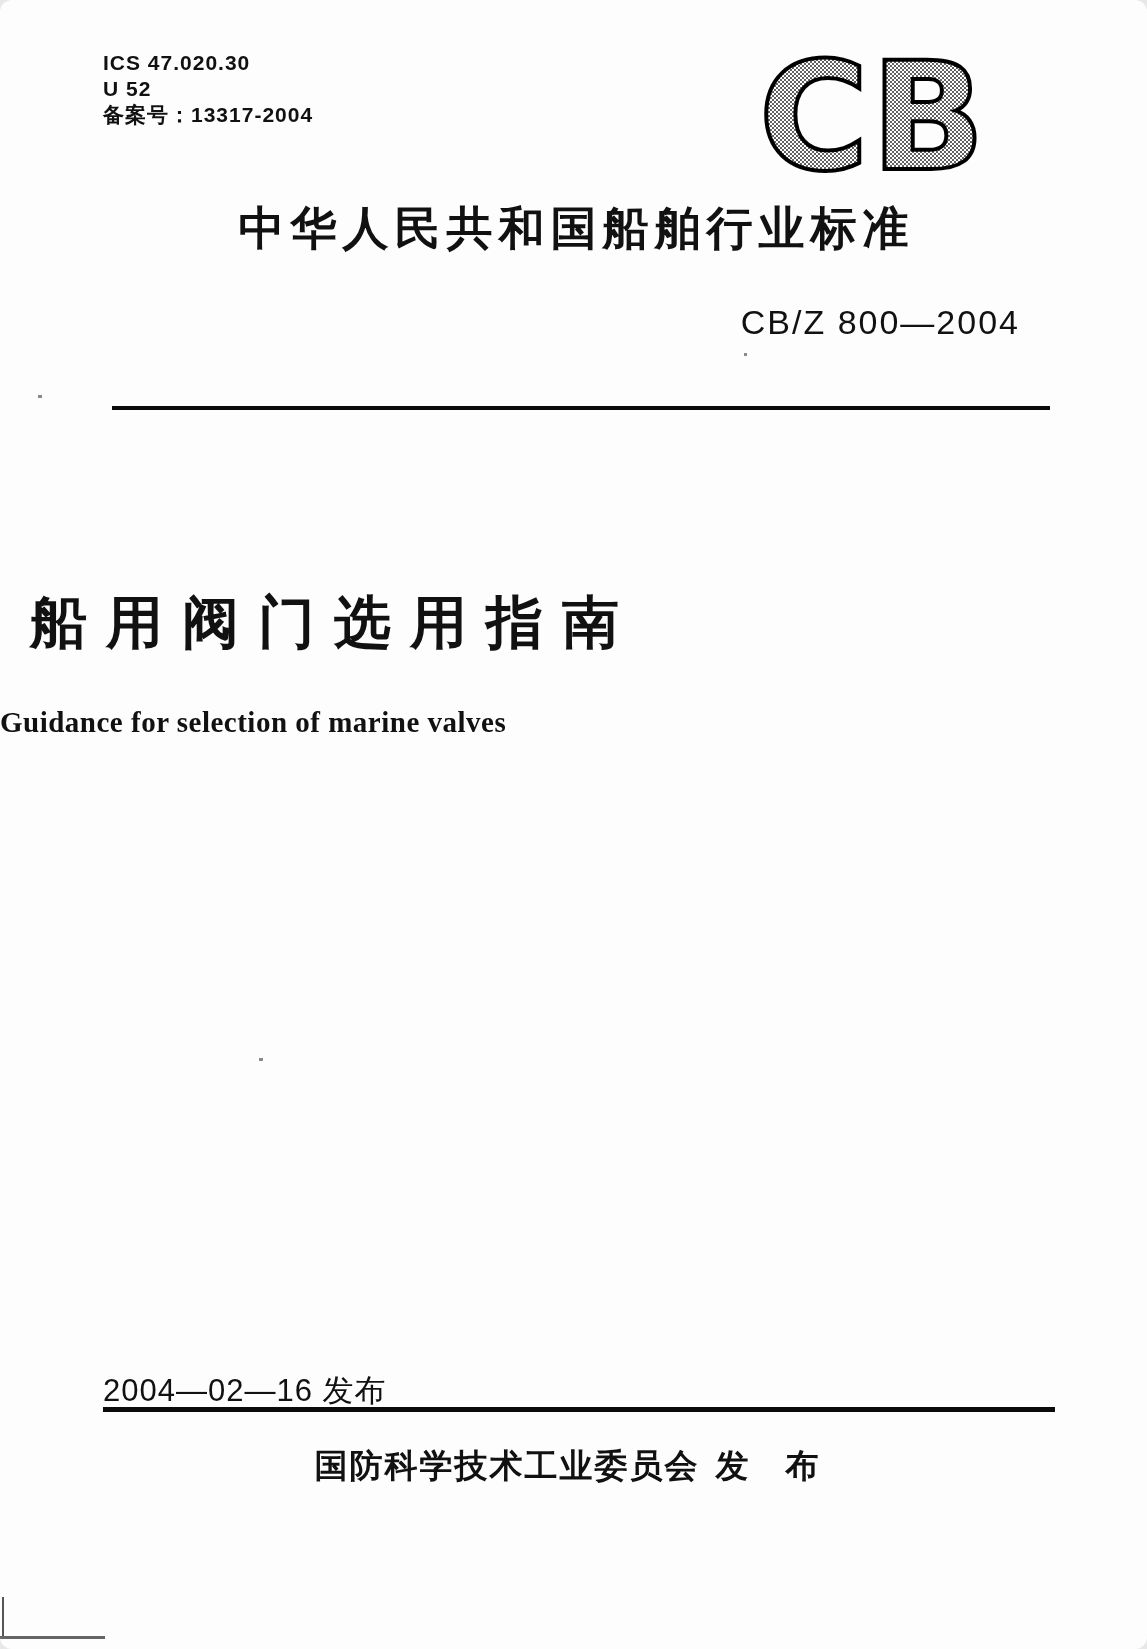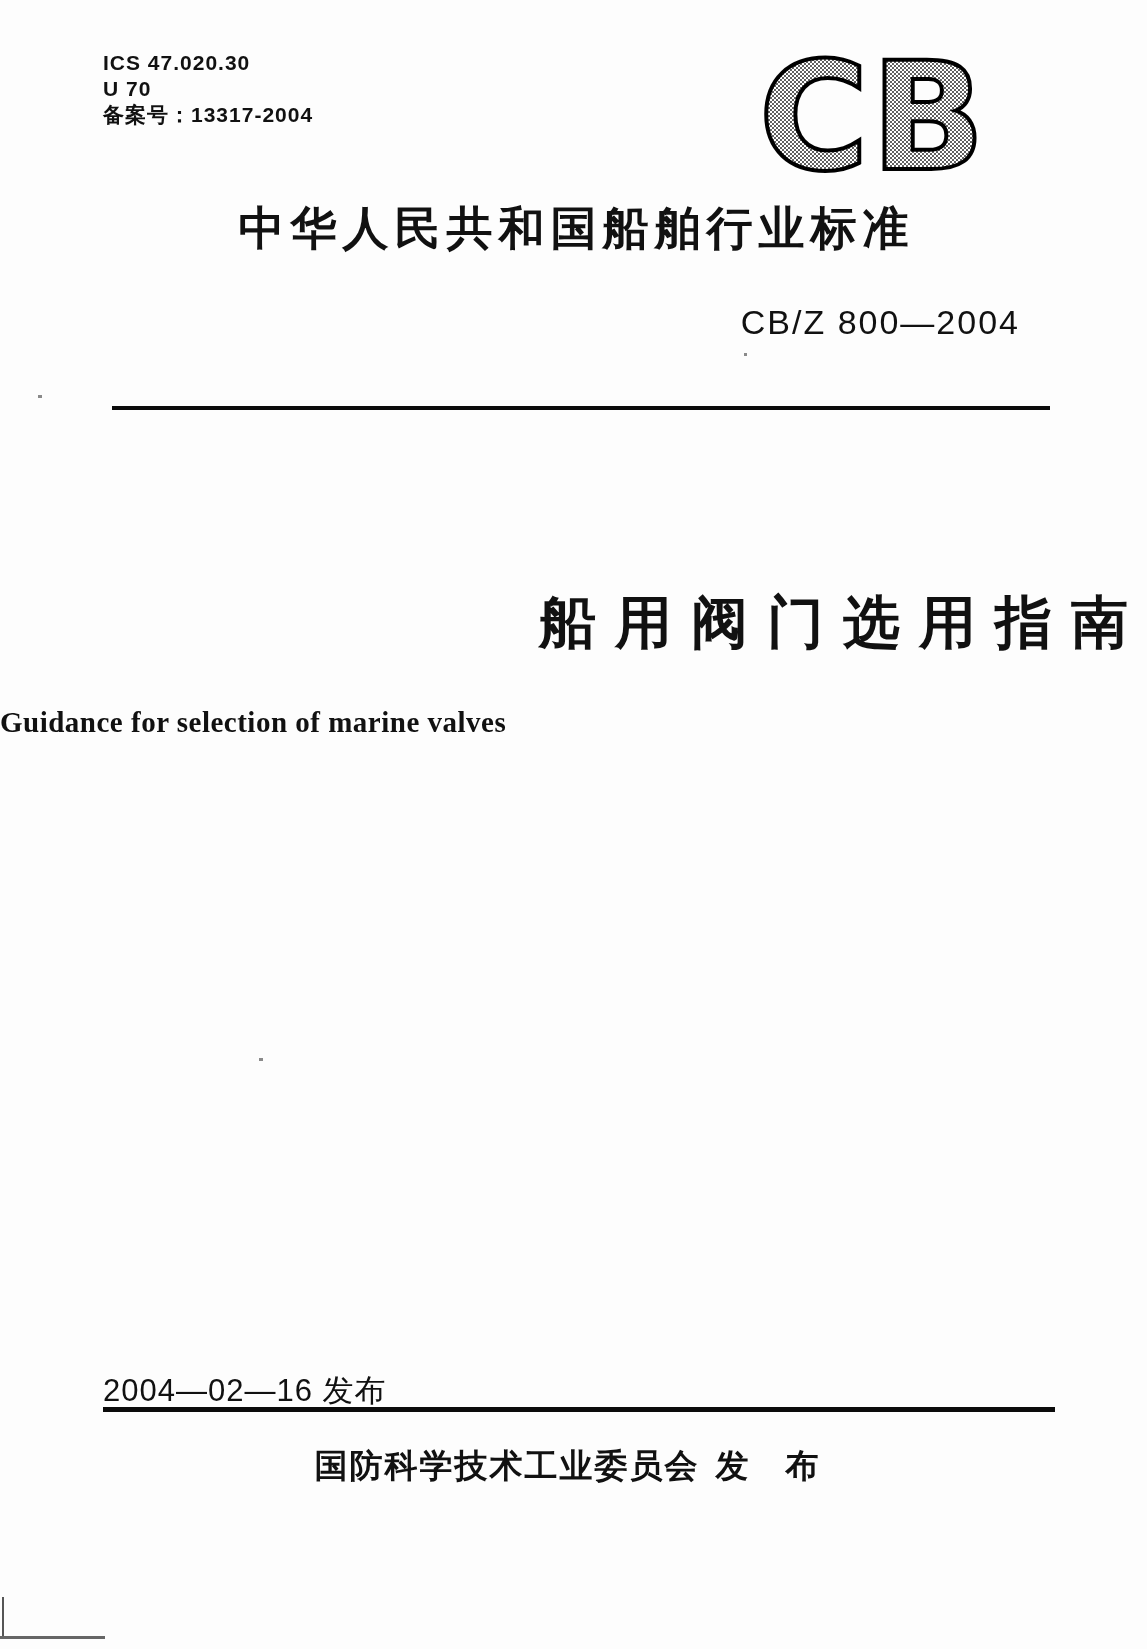--- a/index.html
+++ b/index.html
@@ -5,20 +5,21 @@
   html, body { margin: 0; padding: 0; background: #e8e8e8; }
   .page {
     position: relative;
     width: 1147px;
     height: 1649px;
     margin: 0 auto;
     background: #fdfdfd;
     color: #111;
     font-family: "Liberation Sans", sans-serif;
     overflow: hidden;
+    border-radius: 12px;
   }
 
   
   .meta {
     position: absolute;
     left: 103px;
     top: 50px;
     font-size: 21px;
     line-height: 26px;
     font-weight: bold;
@@ -69,21 +70,21 @@
     height: 4px;
     background: #0b0b0b;
   }
 
   
   .doc-title-zh {
     position: absolute;
     left: 0;
     right: 0;
     top: 589px;
-    text-align: right;
+    text-align: left;
     font-size: 57px;
     line-height: 66px;
     font-weight: bold;
     letter-spacing: 19px;
     padding-left: 30px;
     white-space: nowrap;
   }
 
   
   .doc-title-en {
@@ -146,21 +147,21 @@
   .cropmark-v { position: absolute; left: 2px; top: 1597px; width: 2px;  height: 42px; background: #555; }
   .cropmark-h { position: absolute; left: 0;   top: 1636px; width: 105px; height: 3px; background: #666; }
 </style>
 </head>
 <body>
 
 <div class="page">
 
   <div class="meta">
     <div>ICS 47.020.30</div>
-    <div>U 70</div>
+    <div>U 52</div>
     <div>备案号：13317-2004</div>
   </div>
 
   <svg class="logo" viewBox="0 0 234 126" xmlns="http://www.w3.org/2000/svg">
     <defs>
       <pattern id="halftone" width="4" height="4" patternUnits="userSpaceOnUse">
         <rect width="4" height="4" fill="#ffffff"></rect>
         <circle cx="1" cy="1" r="0.95" fill="#1c1c1c"></circle>
         <circle cx="3" cy="3" r="0.95" fill="#1c1c1c"></circle>
       </pattern>

